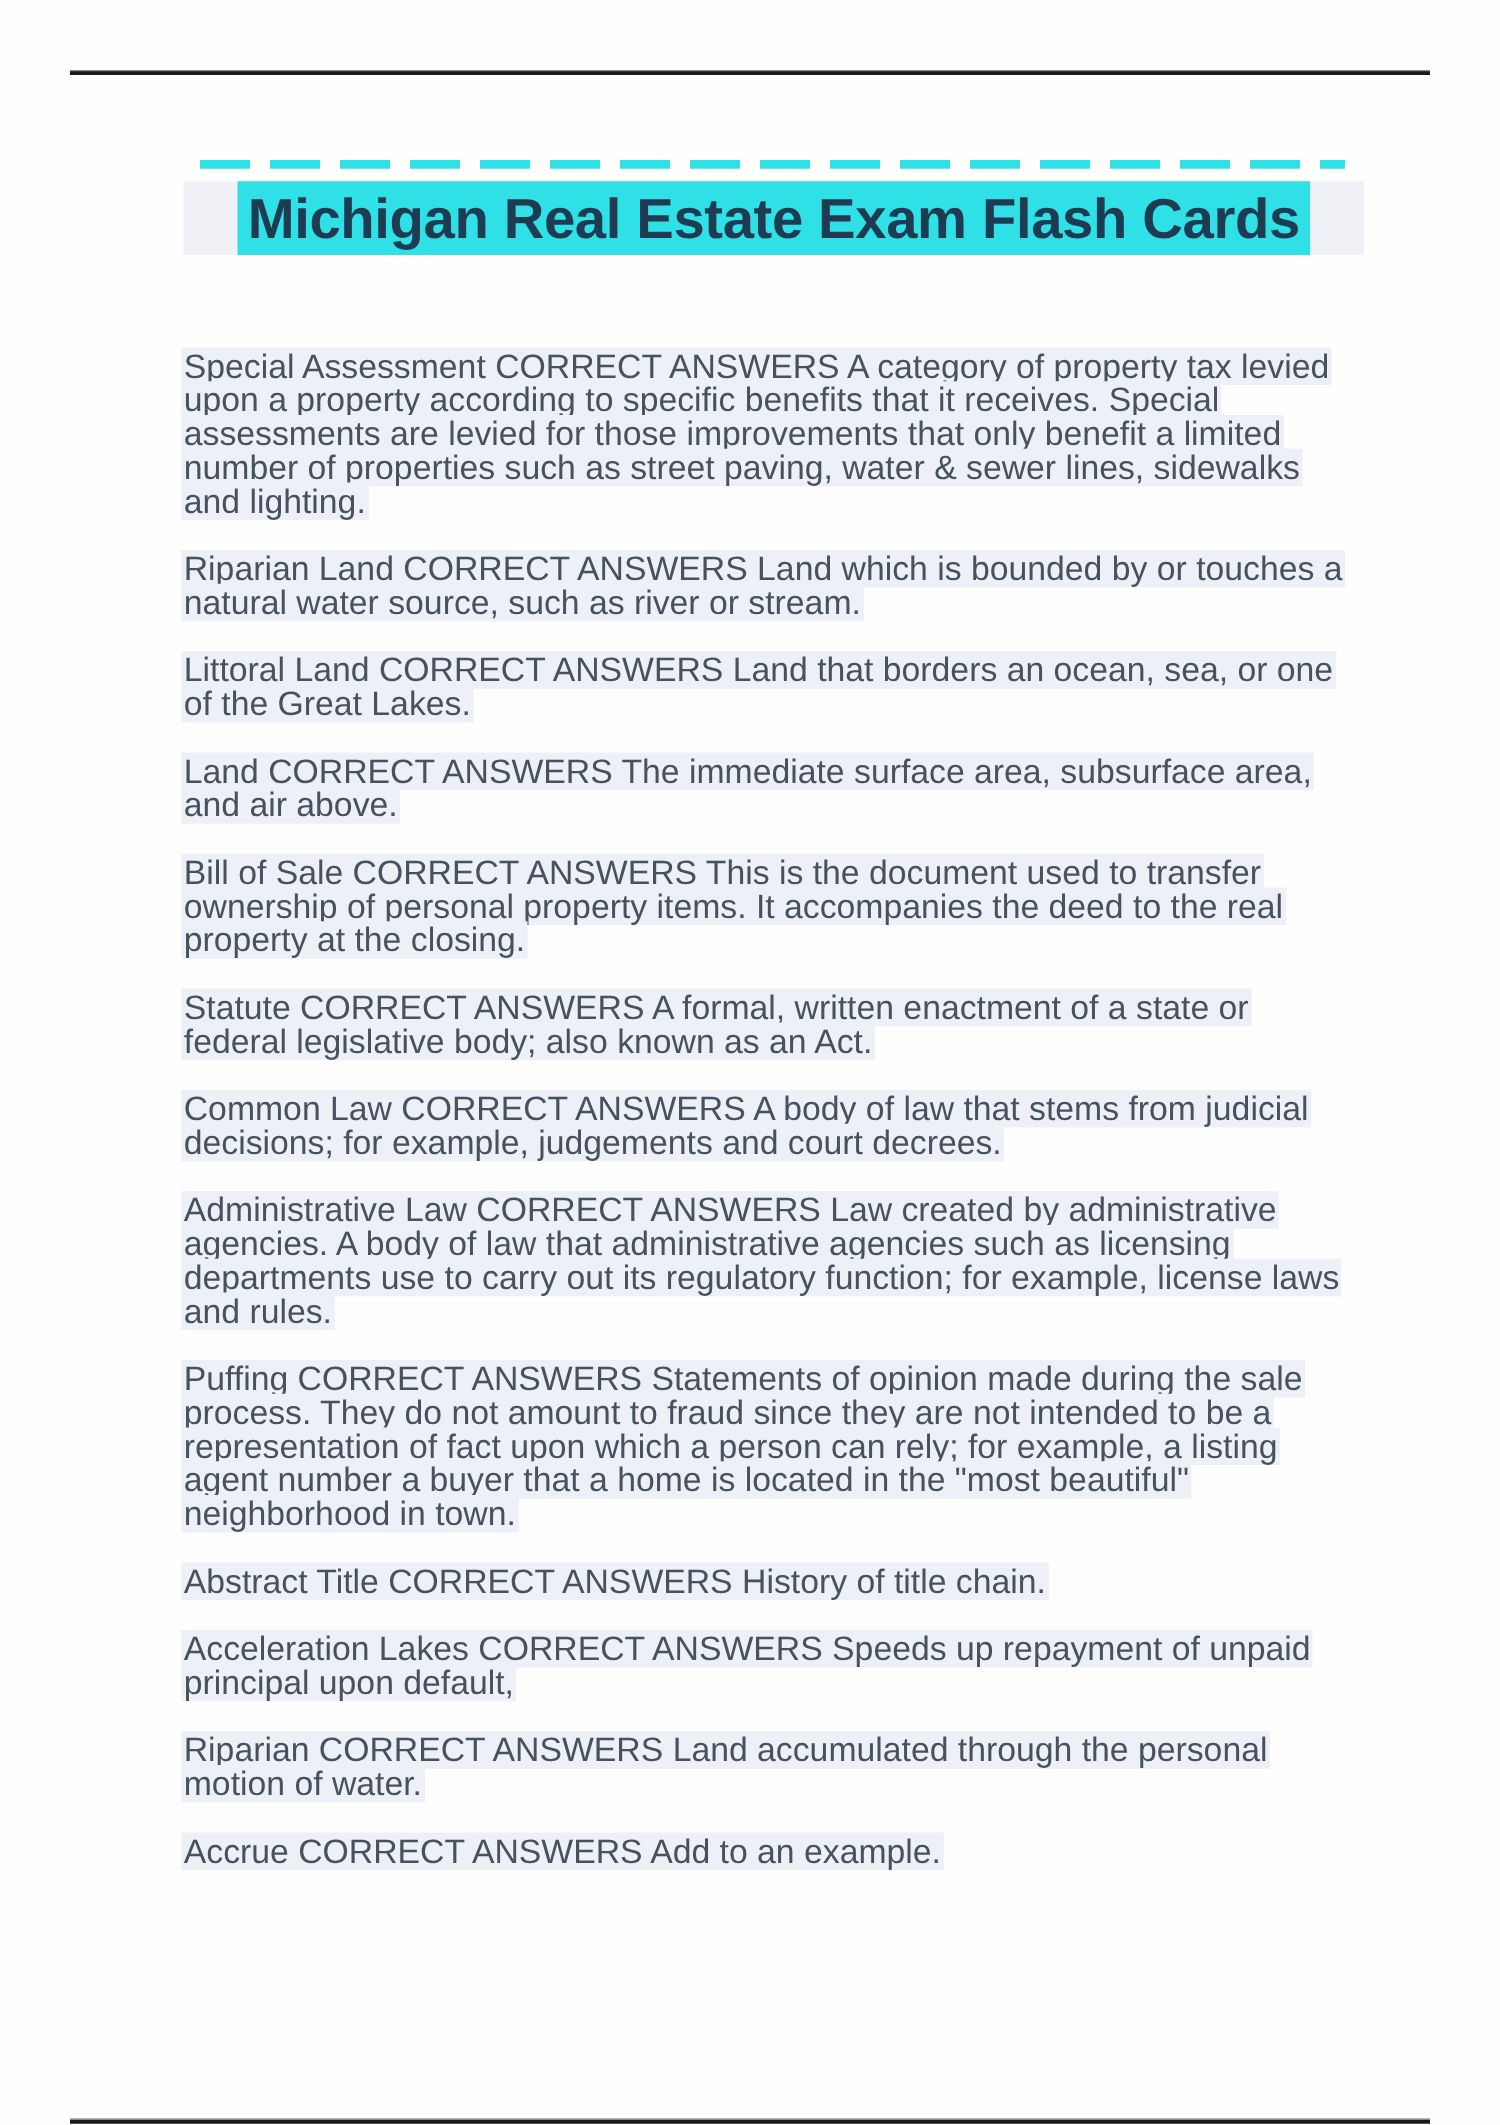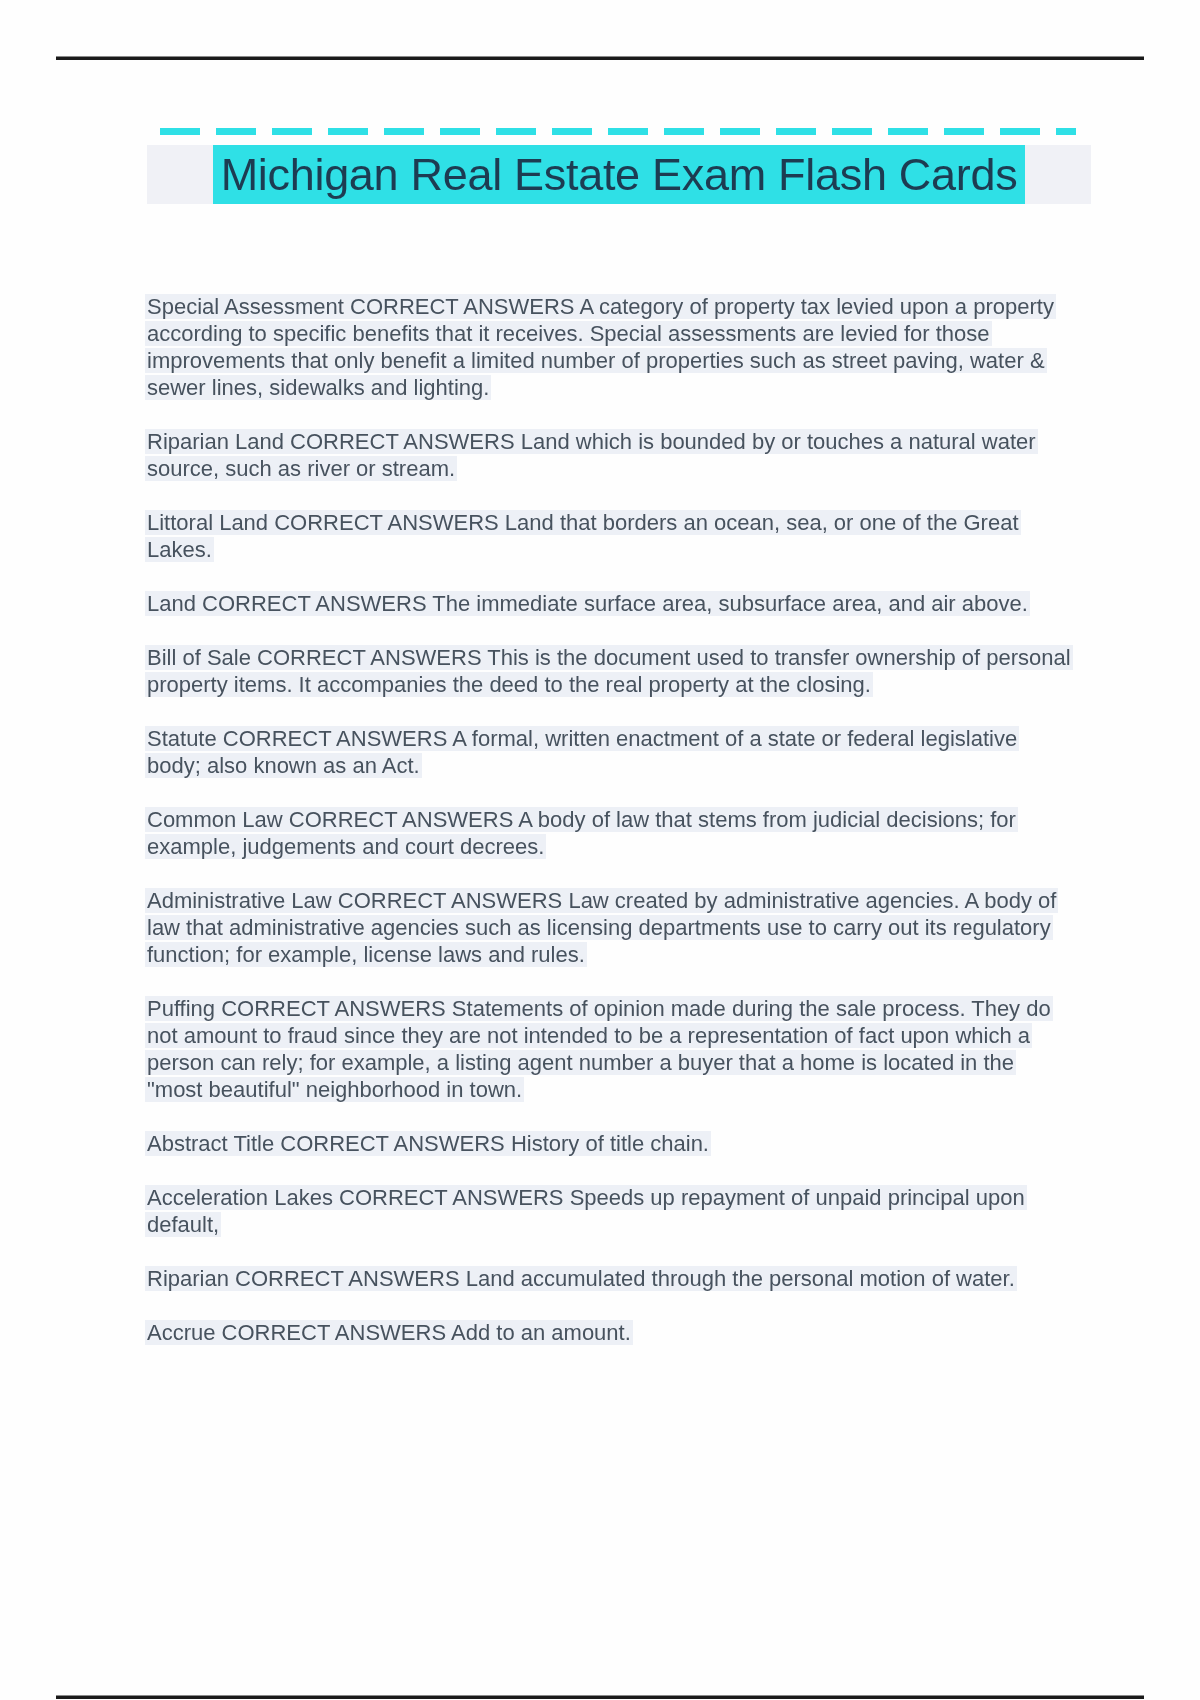--- a/index.html
+++ b/index.html
@@ -36,38 +36,38 @@
     top: 128px;
     width: 916px;
     height: 7px;
     background: repeating-linear-gradient(90deg,
       #2fe0e6 0px, #2fe0e6 40px,
       rgba(47,224,230,0) 40px, rgba(47,224,230,0) 56px);
   }
   .doc-title {
     font-size: 45px;
     line-height: 59px;
-    font-weight: normal;
+    font-weight: bold;
     letter-spacing: -0.3px;
     color: #1d3c52;
     text-align: center;
   }
   .title-line { display: block; }
   .hl-cyan {
     background: #2fe0e6;
     padding: 0 8px;
     display: inline-block;
   }
 
   .content {
     position: absolute;
     left: 145px;
-    top: 293px;
+    top: 280px;
     width: 930px;
-    font-size: 22px;
+    font-size: 27px;
     line-height: 27px;
     color: #47525e;
   }
   .card { margin: 0 0 27px 0; }
   .card:last-child { margin-bottom: 0; }
   .hl {
     background: #edf0f6;
     padding: 0 2px;
     -webkit-box-decoration-break: clone;
     box-decoration-break: clone;
@@ -107,19 +107,19 @@
     <p class="card"><span class="hl"><span>Administrative Law</span><span> CORRECT ANSWERS </span><span>Law created by administrative agencies. A body of law that administrative agencies such as licensing departments use to carry out its regulatory function; for example, license laws and rules.</span></span></p>
 
     <p class="card"><span class="hl"><span>Puffing</span><span> CORRECT ANSWERS </span><span>Statements of opinion made during the sale process. They do not amount to fraud since they are not intended to be a representation of fact upon which a person can rely; for example, a listing agent number a buyer that a home is located in the "most beautiful" neighborhood in town.</span></span></p>
 
     <p class="card"><span class="hl"><span>Abstract Title</span><span> CORRECT ANSWERS </span><span>History of title chain.</span></span></p>
 
     <p class="card"><span class="hl"><span>Acceleration Lakes</span><span> CORRECT ANSWERS </span><span>Speeds up repayment of unpaid principal upon default,</span></span></p>
 
     <p class="card"><span class="hl"><span>Riparian</span><span> CORRECT ANSWERS </span><span>Land accumulated through the personal motion of water.</span></span></p>
 
-    <p class="card"><span class="hl"><span>Accrue</span><span> CORRECT ANSWERS </span><span>Add to an amount.</span></span></p>
+    <p class="card"><span class="hl"><span>Accrue</span><span> CORRECT ANSWERS </span><span>Add to an example.</span></span></p>
 
   </main>
 
   <div class="rule rule-bottom"></div>
 
 </div>
 
 </body></html>

